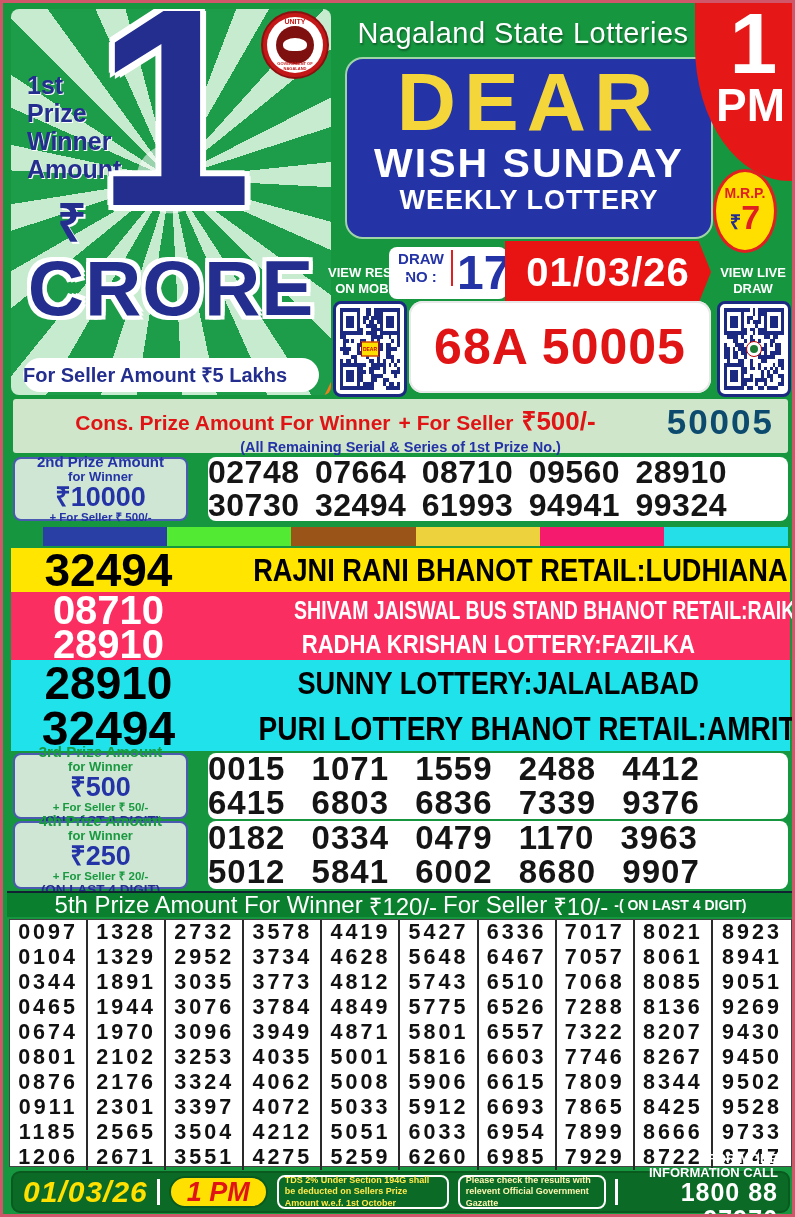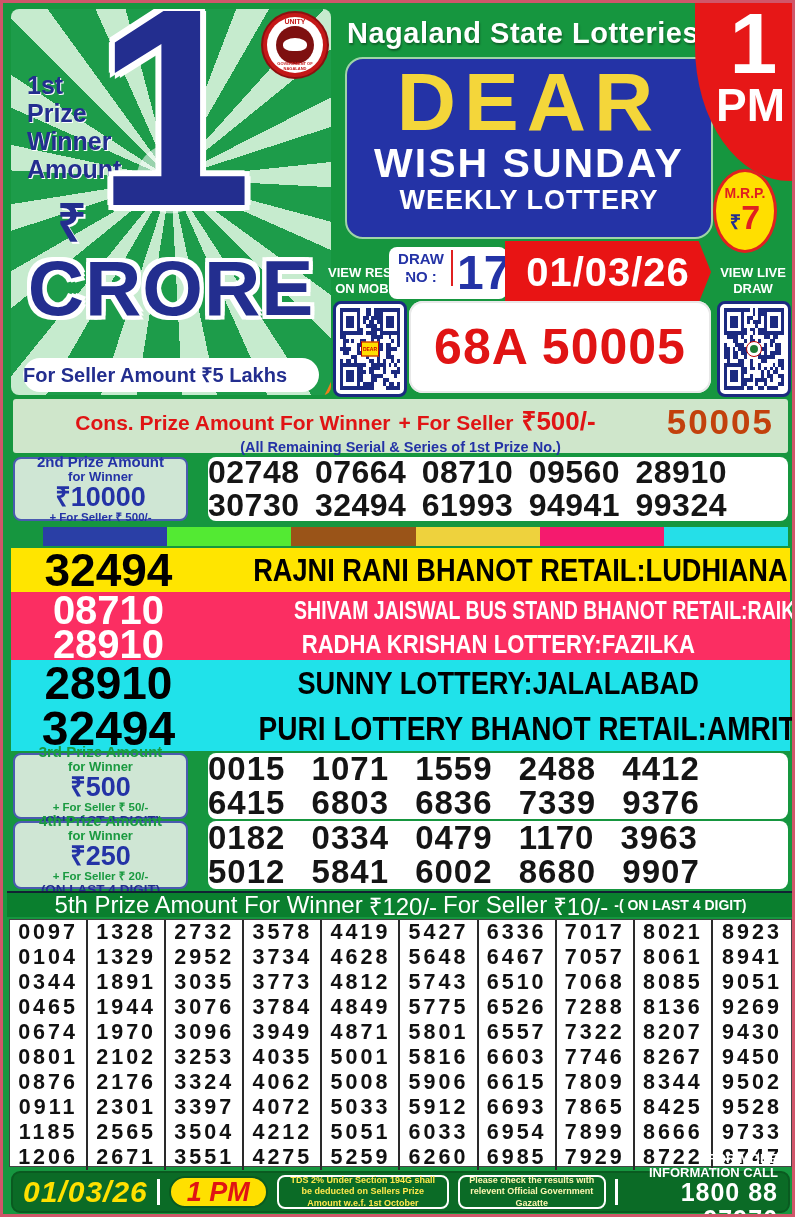--- a/index.html
+++ b/index.html
@@ -39,21 +39,21 @@
     display:flex;align-items:center;justify-content:center;border:2px solid #8c0f0f;}
   .logo-band{width:56px;height:56px;border-radius:50%;background:#fff;position:relative;
     display:flex;align-items:center;justify-content:center;}
   .logo-top-text{position:absolute;top:1px;left:0;right:0;text-align:center;font-size:7px;
     font-weight:900;color:#c41818;}
   .logo-bottom-text{position:absolute;bottom:1px;left:0;right:0;text-align:center;font-size:5px;
     font-weight:700;color:#c41818;transform:scale(.8);}
   .logo-core{width:38px;height:38px;border-radius:50%;background:#7e1010;position:relative;}
   .logo-bull{position:absolute;left:7px;top:12px;width:24px;height:13px;background:#fff;border-radius:55% 55% 45% 45%;}
   
-  .brand{left:336px;top:8px;width:368px;height:44px;color:#fff;font-weight:700;font-size:29px;
+  .brand{left:336px;top:8px;width:368px;height:44px;color:#fff;font-weight:400;font-size:29px;
     text-align:center;line-height:44px;letter-spacing:.5px;text-shadow:1px 2px 2px rgba(0,0,0,.35);}
   .game-box{left:342px;top:54px;width:368px;height:182px;background:#2433a6;border-radius:18px;
     border:2px solid #9fd4a8;text-align:center;padding-top:2px;}
   .game-title{color:#f4d63a;font-weight:900;font-size:82px;line-height:1.0;letter-spacing:8px;}
   .game-sub{color:#fff;font-weight:900;font-size:41px;line-height:1.0;letter-spacing:2px;}
   .game-tag{color:#fff;font-weight:800;font-size:27px;line-height:1.25;letter-spacing:1px;}
   
   .ribbon{right:0;top:0;width:97px;height:178px;background:#e61717;z-index:5;
     border-bottom-left-radius:95px 135px;display:flex;flex-direction:column;align-items:center;}
   .ribbon-hour{font-size:86px;font-weight:900;color:#fff;line-height:.95;margin-left:20px;}
@@ -89,21 +89,21 @@
   
   .prize-number-box{left:406px;top:298px;width:302px;height:92px;background:#fff;border-radius:14px;
     display:flex;align-items:center;justify-content:center;color:#e01414;font-weight:700;font-size:50px;
     letter-spacing:1px;box-shadow:0 0 0 2px #e8e8e8 inset;z-index:3;}
   
   .cons-band{left:10px;top:396px;width:775px;height:54px;background:#cfe6cb;border-radius:3px;text-align:center;}
   .cons-line{display:flex;justify-content:center;align-items:baseline;gap:8px;padding-top:3px;padding-right:130px;}
   .cons-prefix,.cons-mid{color:#e01414;font-weight:800;font-size:21px;}
   .cons-amt{color:#e01414;font-weight:900;font-size:29px;}
   .cons-seller-amt{color:#e01414;font-weight:900;font-size:26px;}
-  .cons-number{position:absolute;right:14px;top:3px;color:#c2410c;font-weight:900;font-size:35px;letter-spacing:2px;}
+  .cons-number{position:absolute;right:14px;top:3px;color:#0c4a6e;font-weight:900;font-size:35px;letter-spacing:2px;}
   .cons-note{color:#2433a6;font-weight:800;font-size:14.5px;margin-top:1px;}
   
   .prize-row{display:flex;gap:20px;}
   .row2{left:10px;top:454px;width:775px;height:64px;}
   .row3{left:10px;top:750px;width:775px;height:66px;}
   .row4{left:10px;top:818px;width:775px;height:68px;}
   .plabel{flex:0 0 175px;background:#cfe6d4;border:2px solid #4a5ab0;border-radius:8px;
     display:flex;flex-direction:column;align-items:center;justify-content:center;line-height:1.08;}
   .plabel .l1{font-size:15px;font-weight:800;}
   .plabel .l2{font-size:13px;font-weight:800;}
@@ -137,21 +137,21 @@
   .grid-cell{border-right:2px solid #2a2a2a;display:flex;align-items:center;justify-content:center;
     font-weight:900;font-size:21.5px;letter-spacing:3px;color:#111;}
   .grid-cell:nth-child(10n){border-right:none;}
   
   .footer{left:8px;top:1168px;width:779px;height:42px;background:#0b6b26;border:2px solid #0a5a20;
     border-radius:9px;display:flex;align-items:center;padding:0 10px;gap:9px;}
   .f-date{color:#ffe000;font-weight:900;font-size:30px;font-style:italic;letter-spacing:1px;}
   .f-div{width:3px;height:26px;background:#fff;}
   .f-time{background:#ffe000;border:2px solid #0a5a20;border-radius:18px;padding:0 16px;height:32px;
     color:#e01414;font-weight:900;font-size:27px;font-style:italic;line-height:28px;}
-  .f-note{border:2px solid #fff;border-radius:8px;padding:2px 6px;text-align:center;
+  .f-note{border:2px solid #fff;border-radius:8px;padding:2px 6px;
     font-weight:700;font-size:9px;line-height:1.25;height:34px;display:flex;align-items:center;}
   .f-note.tds{color:#ffe84c;width:172px;}
   .f-note.gaz{color:#fdf6b0;width:148px;}
   .f-info{flex:1;text-align:right;color:#fff;line-height:1.05;}
   .f-info .lbl{font-weight:800;font-size:13px;display:block;}
   .f-info .ph{font-weight:900;font-size:25px;display:block;letter-spacing:1px;}
 </style>
 </head>
 <body>
 

